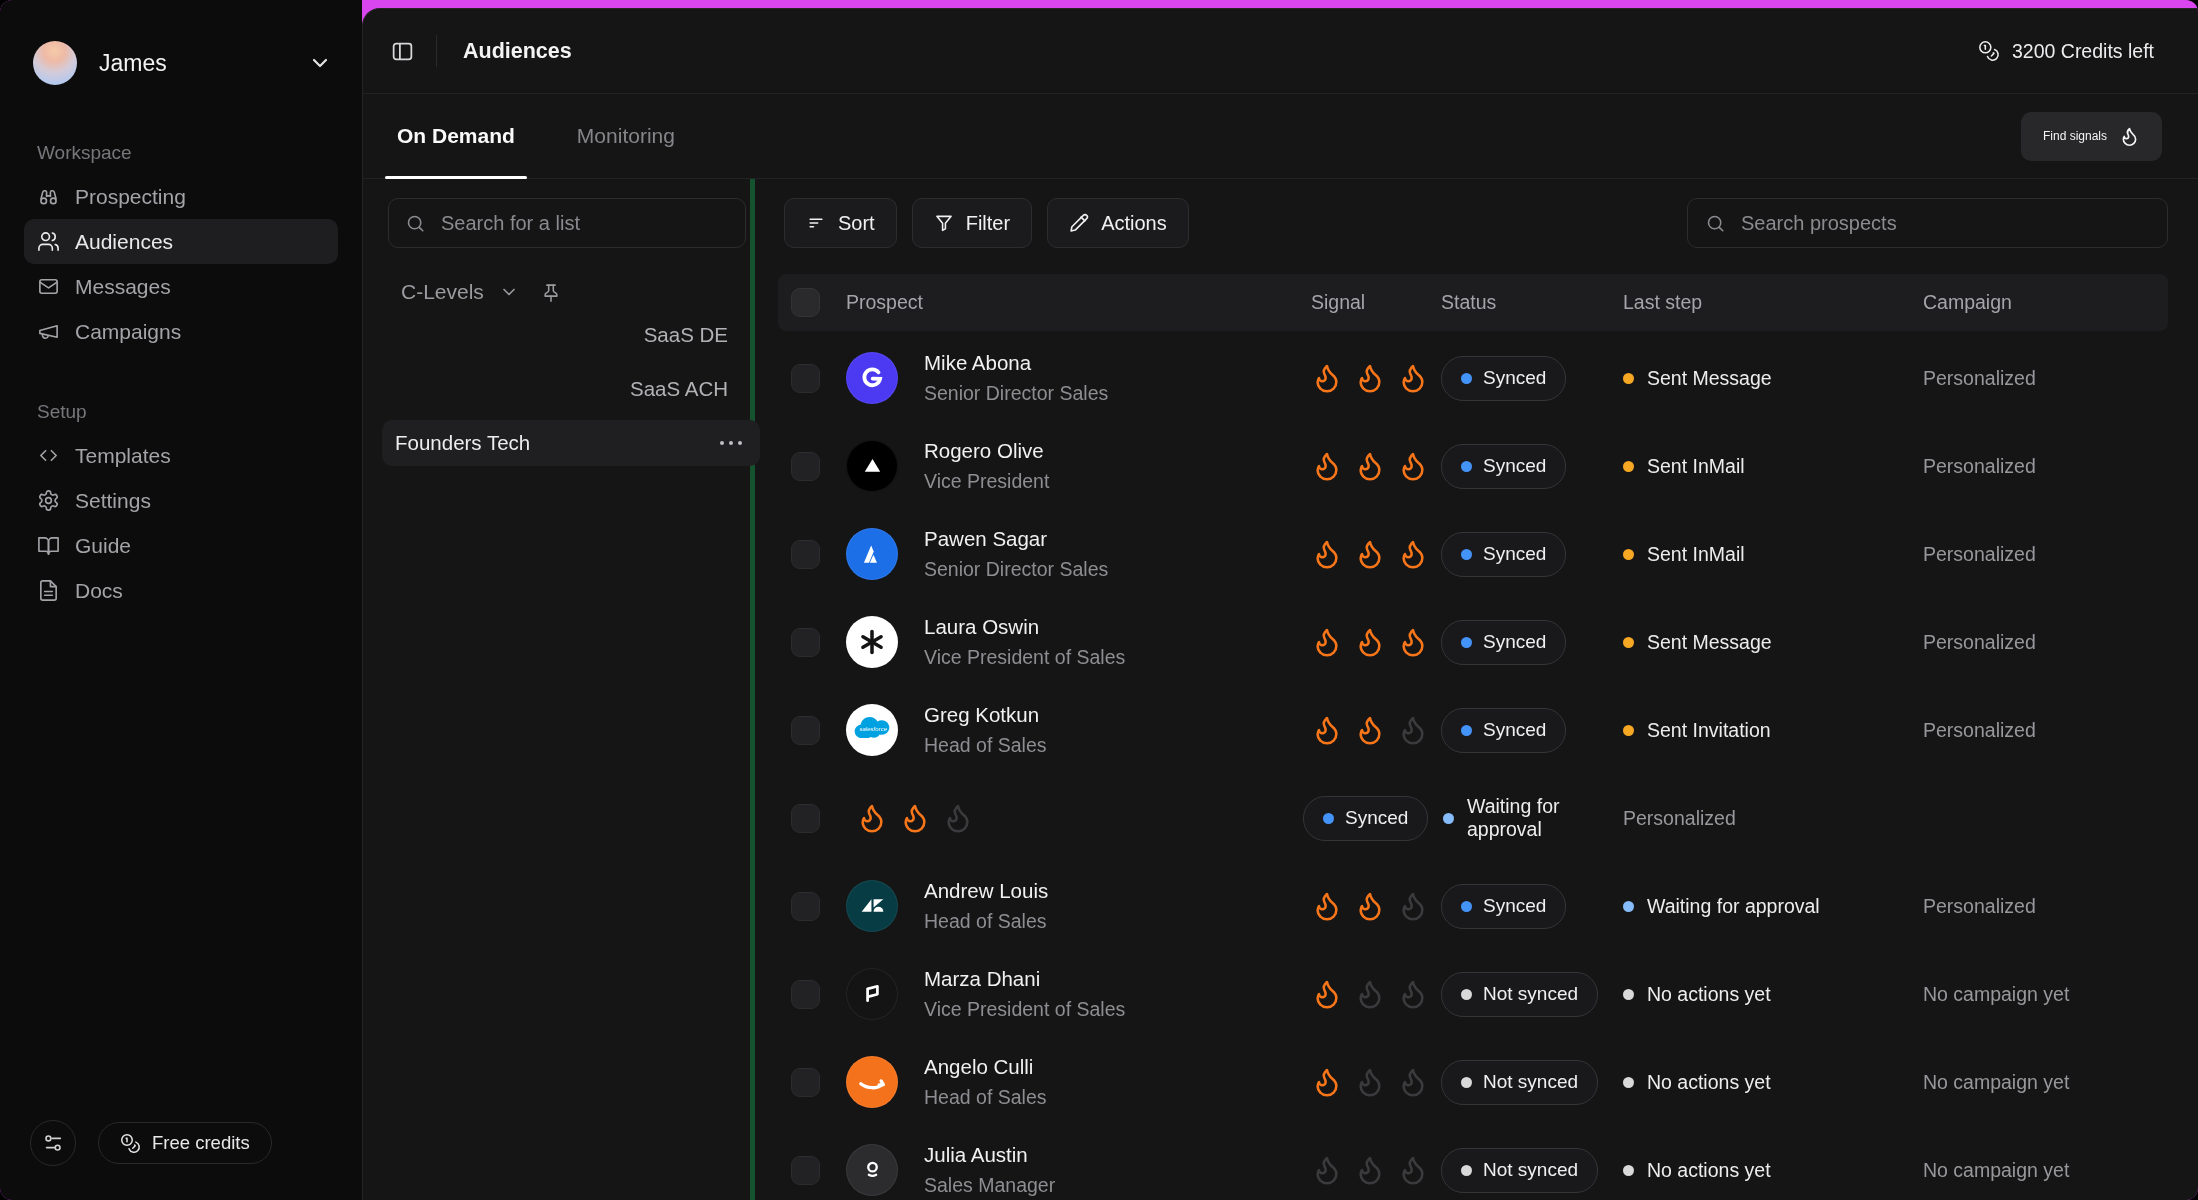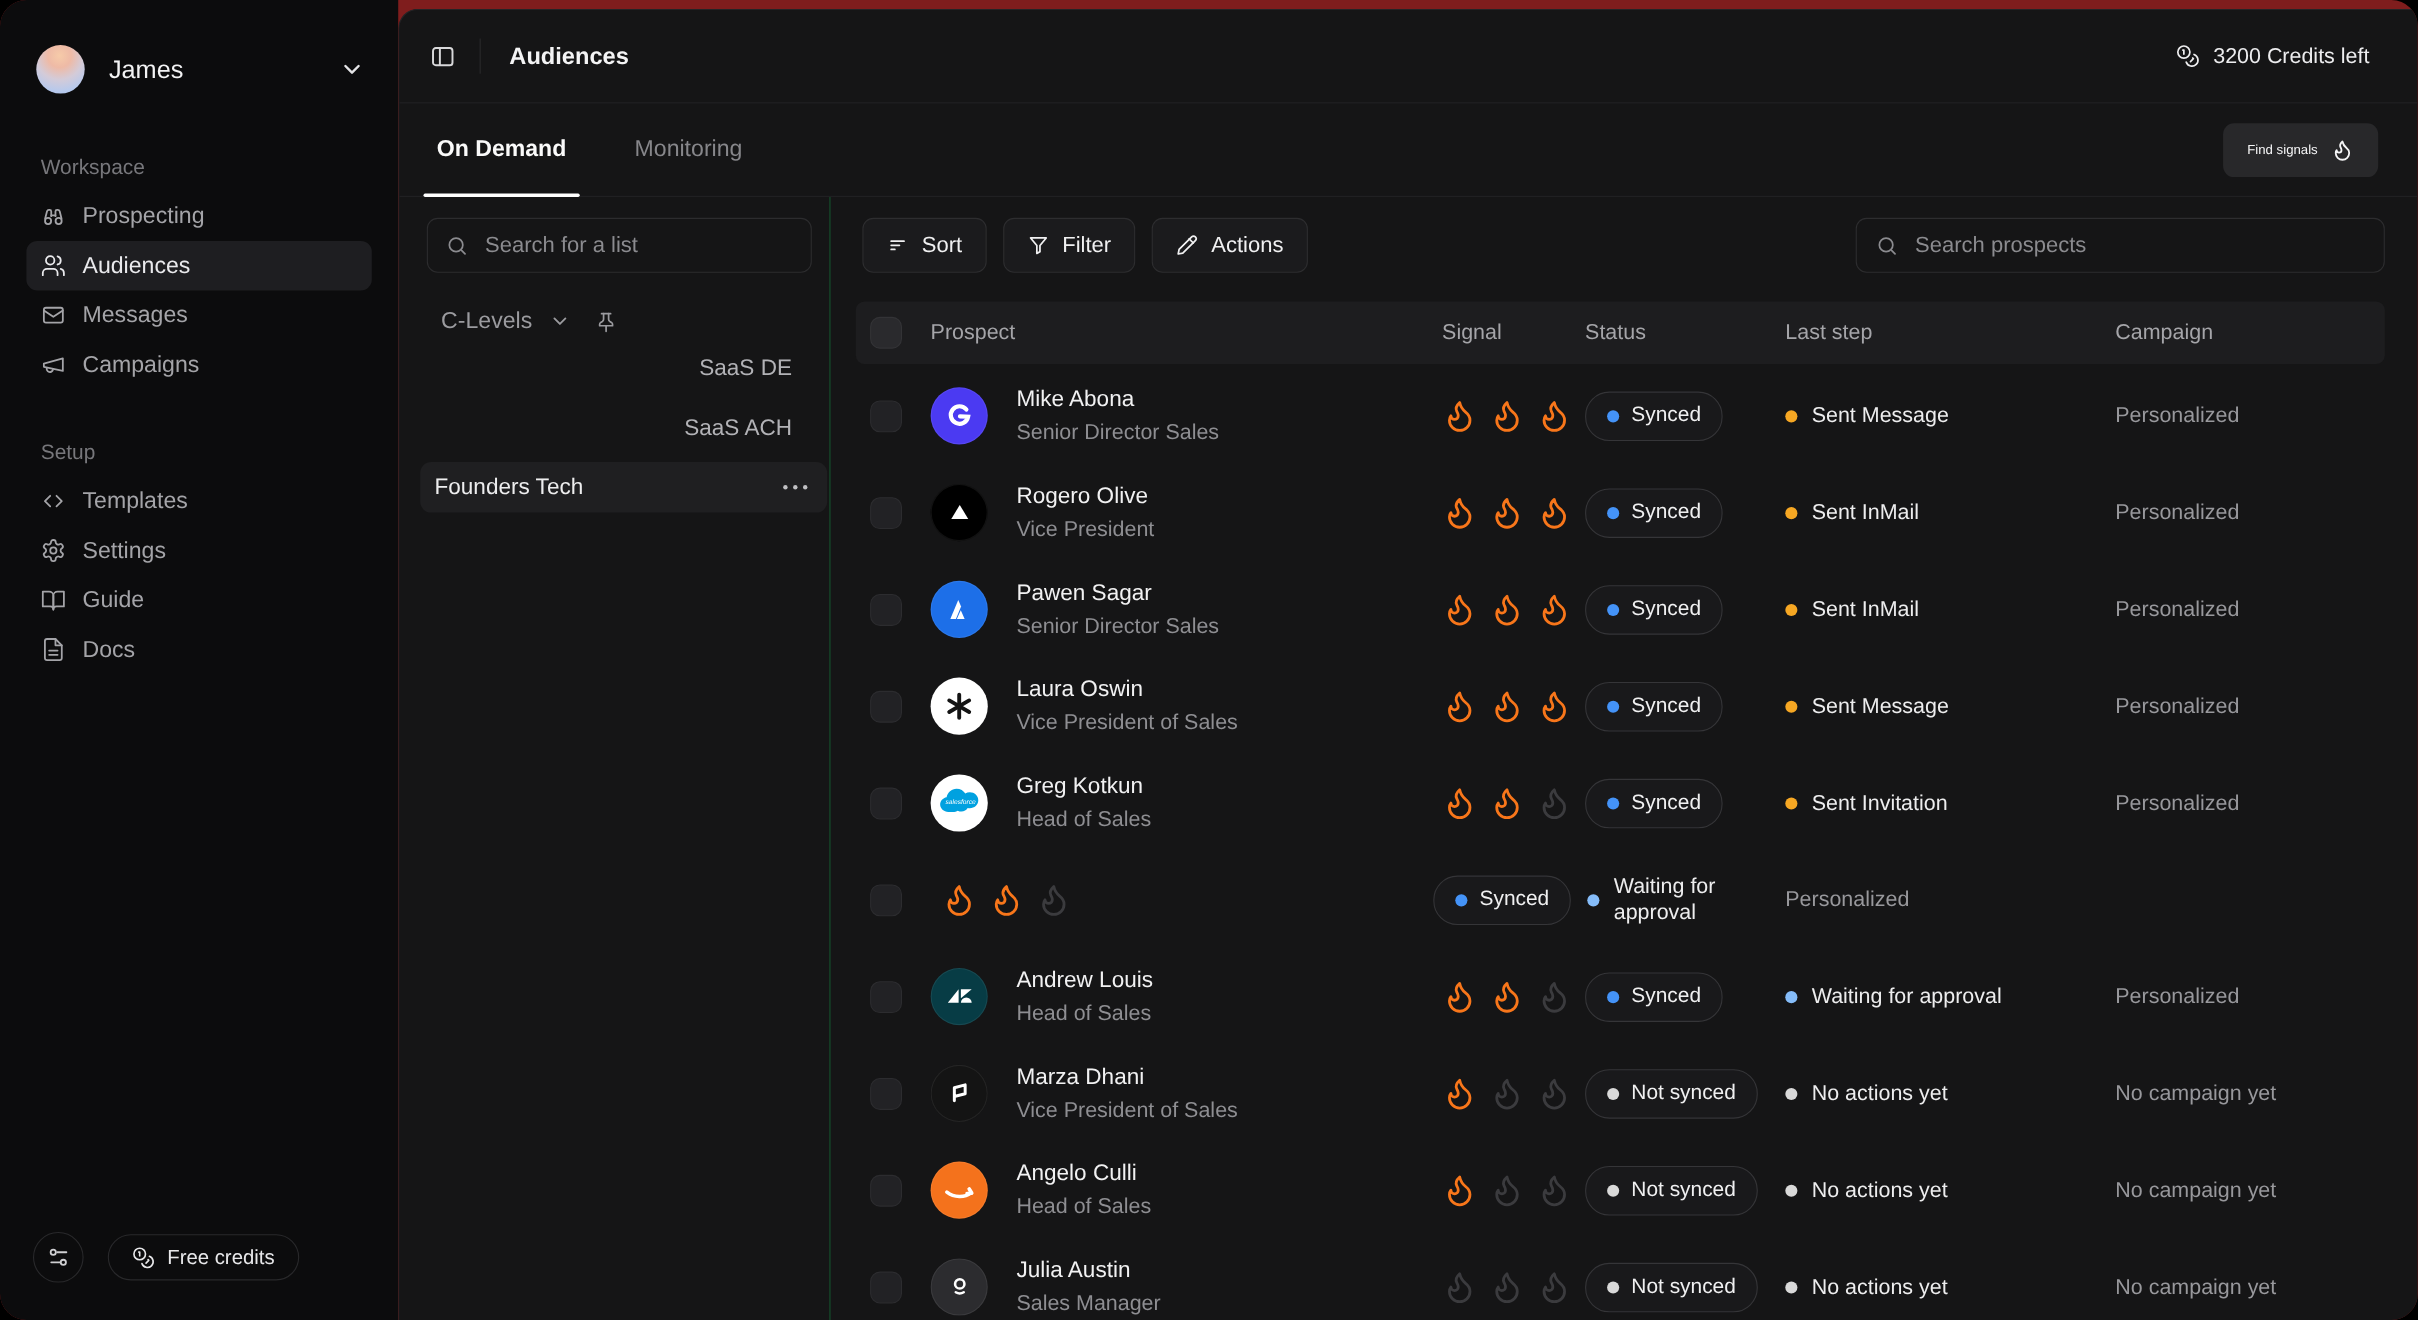--- a/index.html
+++ b/index.html
@@ -1,17 +1,17 @@
 <!DOCTYPE html>
 <html><head>
 <meta charset="utf-8">
 <style>
   html,body{margin:0;padding:0;background:#000;}
   body{width:2198px;height:1200px;overflow:hidden;font-family:"Liberation Sans","DejaVu Sans",sans-serif;color:#f2f2f2;-webkit-font-smoothing:antialiased;}
-  .app{position:relative;width:2198px;height:1200px;background:#7f1d1d;border-radius:24px;overflow:hidden;}
+  .app{position:relative;width:2198px;height:1200px;background:#d946ef;border-radius:12px;overflow:hidden;}
 
   
   .sidebar{position:absolute;left:0;top:0;bottom:0;width:362px;background:#0c0c0d;}
   .user{position:absolute;left:33px;top:40px;right:30px;height:46px;display:flex;align-items:center;gap:22px;cursor:pointer;}
   .avatar{width:44px;height:44px;border-radius:50%;flex:none;background:radial-gradient(circle at 48% 22%,#f6cba9 0%,#eebaa6 26%,#d4cbd8 52%,#b7c9ec 78%,#a9c2ec 100%);}
   .user-name{font-size:23px;font-weight:500;color:#f3f3f4;}
   .chev{margin-left:auto;width:24px;height:24px;color:#e4e4e6;flex:none;}
   .nav{position:absolute;top:142px;left:0;right:0;}
   .section-label{margin:0 0 10px 37px;font-size:19px;font-weight:400;color:#77777b;}
   .nav-item{display:flex;align-items:center;gap:15px;height:45px;margin:0 24px;padding:0 13px;border-radius:10px;color:#a4a4a8;font-size:21px;cursor:pointer;}
@@ -38,21 +38,21 @@
   .tab{font-size:21px;color:#86868a;cursor:pointer;}
   .tab.active{color:#fafafa;font-weight:600;}
   .tab+.tab{margin-left:62px;}
   .tab-underline{position:absolute;left:22px;bottom:-1px;width:142px;height:3px;background:#fff;border-radius:2px;}
   .find-btn{margin-left:auto;height:49px;padding:0 22px;border-radius:10px;background:#28282a;border:none;color:#f5f5f6;font-size:12px;font-family:inherit;display:flex;align-items:center;gap:12px;cursor:pointer;}
   .find-btn svg{width:21px;height:21px;}
 
   .bodyrow{display:flex;height:calc(100% - 170px);}
 
   
-  .listpanel{width:392px;flex:none;border-right:1px solid #14532d;padding:19px 16px 0 25px;box-sizing:border-box;}
+  .listpanel{width:392px;flex:none;border-right:5px solid #14532d;padding:19px 4px 0 25px;box-sizing:border-box;}
   .lsearch{height:48px;border:1px solid #2c2c2e;border-radius:10px;display:flex;align-items:center;gap:13px;padding:0 16px;color:#8b8b8f;}
   .lsearch svg,.psearch svg{width:21px;height:21px;flex:none;}
   .lsearch input,.psearch input{background:none;border:none;outline:none;color:#e8e8e8;font-size:20px;width:100%;font-family:inherit;}
   .lsearch input::placeholder,.psearch input::placeholder{color:#8b8b8f;}
   .group-row{display:flex;align-items:center;gap:15px;margin:32px 0 0 13px;color:#9b9b9f;font-size:21px;cursor:pointer;}
   .group-row .gchev{width:20px;height:20px;}
   .group-row .pin{width:22px;height:22px;margin-left:6px;}
   .list-item{height:46px;display:flex;align-items:center;padding:0 18px 0 31px;margin-top:8px;border-radius:10px;color:#b2b2b6;font-size:20.5px;cursor:pointer;justify-content:flex-end;}
   .list-item.root{padding-left:13px;margin-left:-6px;margin-right:-14px;}
   .list-item.selected{background:#1f1f21;color:#ededee;}

